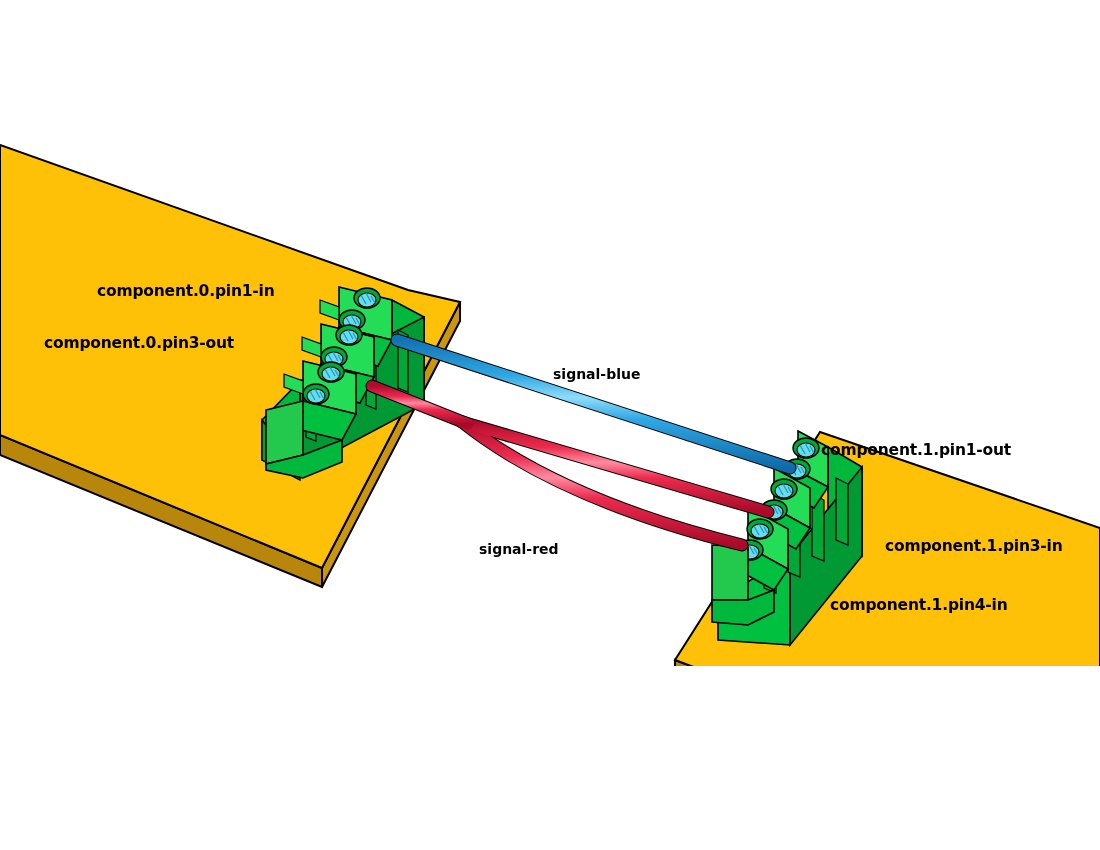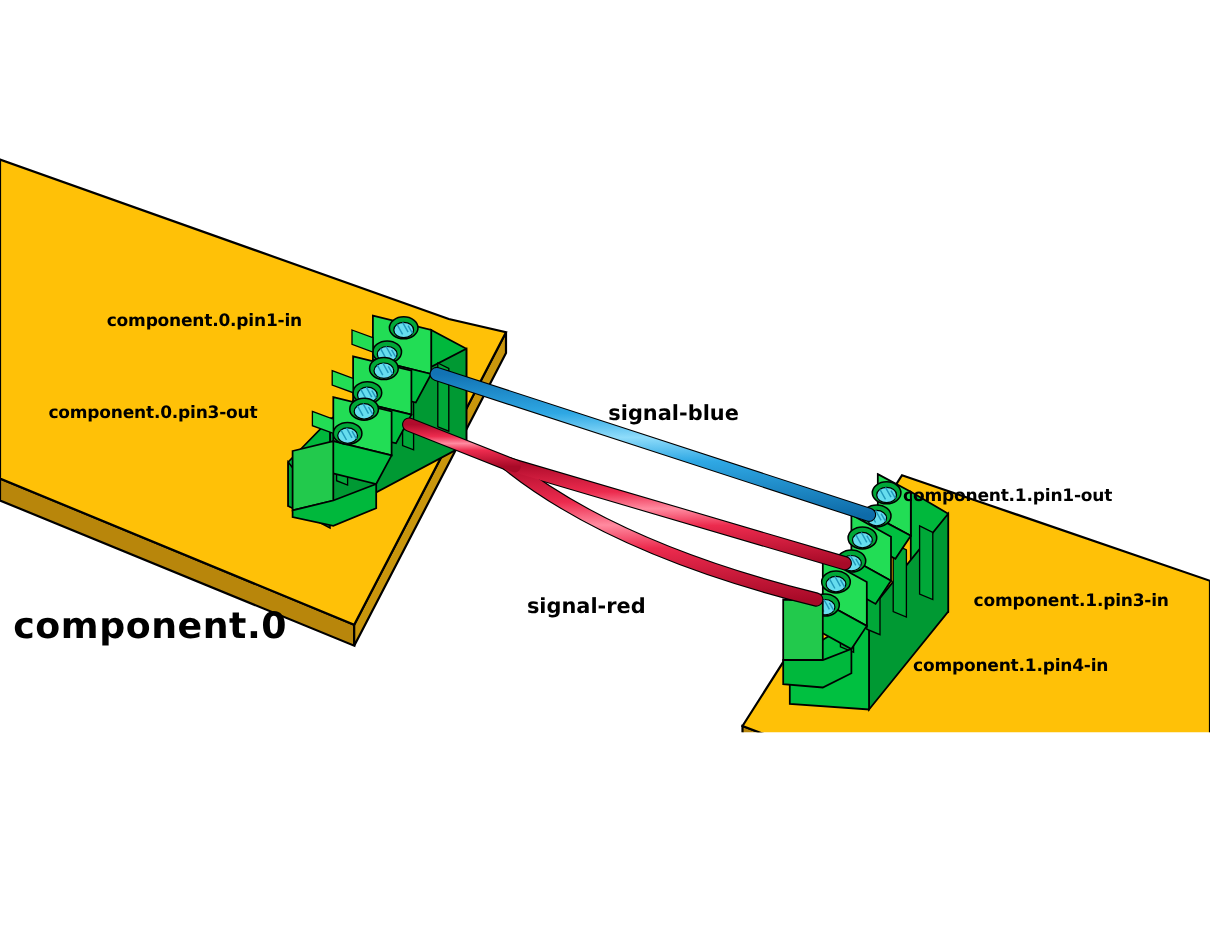--- a/index.html
+++ b/index.html
@@ -24,21 +24,21 @@
   }
   .lbl {
     position: absolute;
     font-family: "DejaVu Sans", "Liberation Sans", sans-serif;
     font-weight: bold;
     color: #000000;
     white-space: nowrap;
     line-height: 1;
   }
   .lbl-pin { font-size: 15.5px; letter-spacing: -0.2px; }
-  .lbl-signal { font-size: 19px; }
+  .lbl-signal { font-size: 14px; }
   .lbl-board { font-size: 33px; letter-spacing: 0.5px; }
 </style>
 </head>
 <body>
 
 <div id="scene">
 
   <svg class="diagram" viewBox="0 0 1100 850">
     <defs>
 
@@ -193,23 +193,22 @@
       <path d="M462,422 Q560,500 742,545" stroke="#000000" stroke-width="13" fill="none" stroke-linecap="round"></path>
 
       <path d="M462,422 Q560,500 742,545" stroke="url(#gradRed)" stroke-width="11" fill="none" stroke-linecap="round"></path>
       <path d="M462,422 L768,512" stroke="url(#gradRed)" stroke-width="11" fill="none" stroke-linecap="round"></path>
       <path d="M372,386 L468,424" stroke="url(#gradRed)" stroke-width="11" fill="none" stroke-linecap="round"></path>
     </g>
   </svg>
 
   <div class="lbl lbl-pin" style="left:97px; top:284px;">component.0.pin1-in</div>
 
-  <div class="lbl lbl-pin" style="left:44px; top:368px;">component.0.pin3-out</div>
-
-  <div class="lbl lbl-board" style="left:12px; top:552px;">component.0</div>
+  <div class="lbl lbl-pin" style="left:44px; top:336px;">component.0.pin3-out</div>
+
 
   <div class="lbl lbl-pin" style="left:821px; top:443px;">component.1.pin1-out</div>
 
   <div class="lbl lbl-pin" style="left:845px; top:539px;margin-left:40px;">component.1.pin3-in</div>
 
   <div class="lbl lbl-pin" style="left:830px; top:598px;">component.1.pin4-in</div>
 
 
   <div class="lbl lbl-signal" style="left:553px; top:367px;">signal-blue</div>
 

